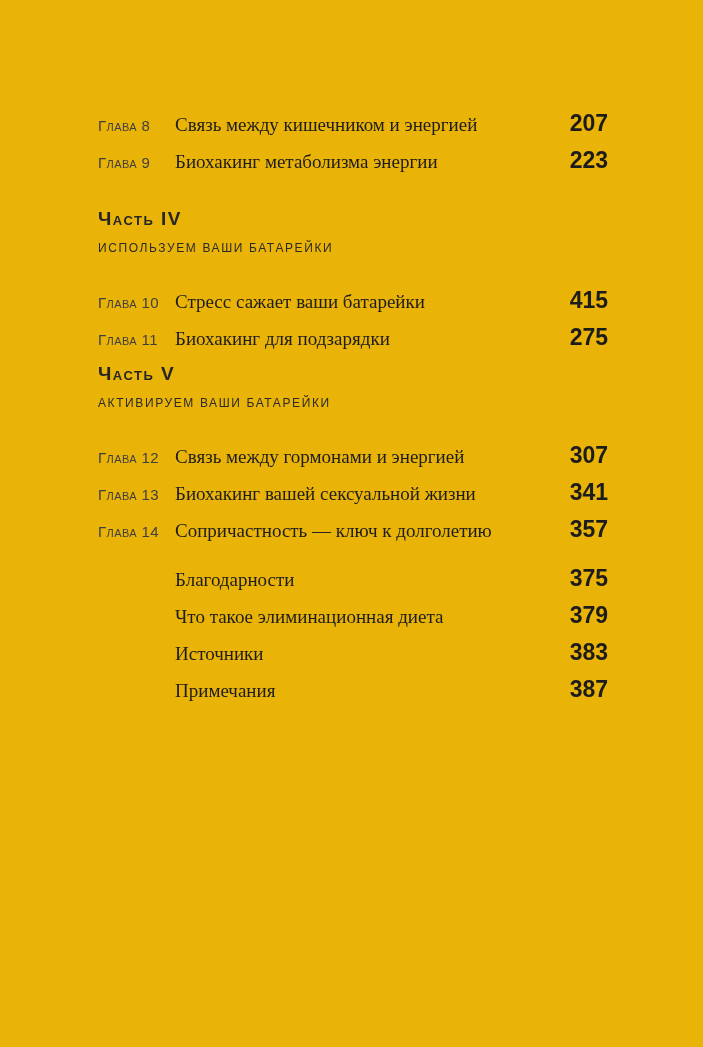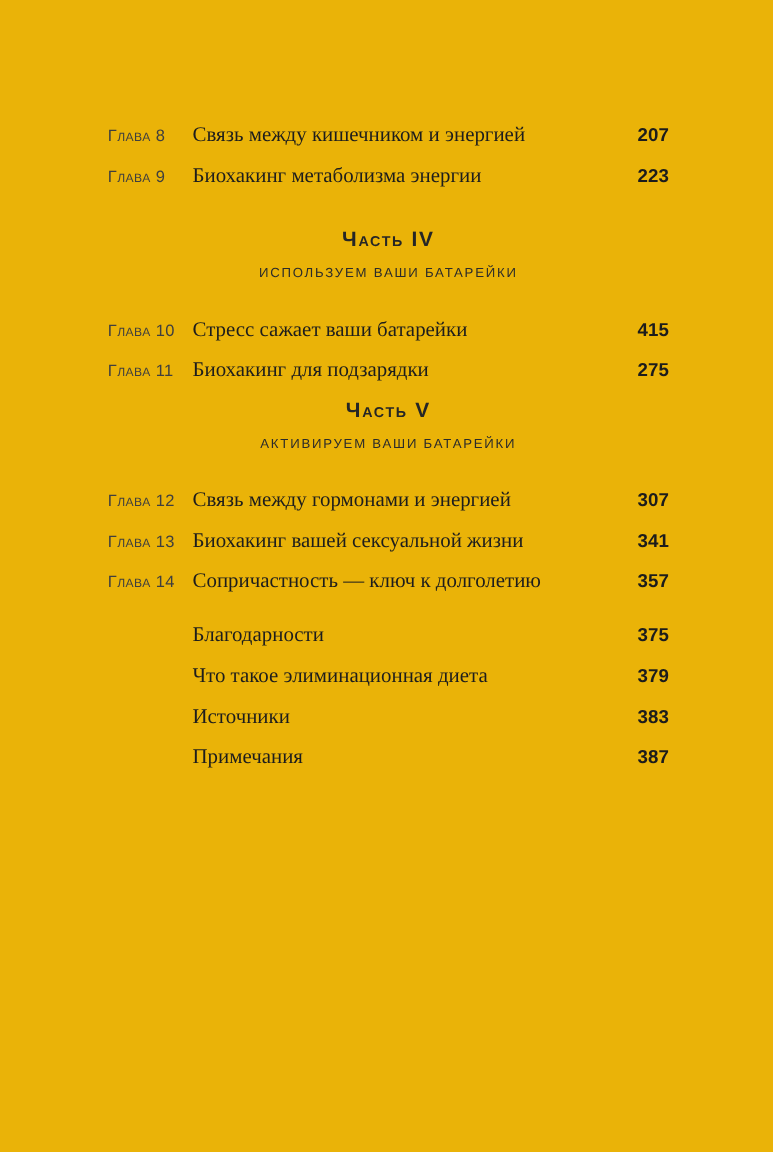--- a/index.html
+++ b/index.html
@@ -35,26 +35,26 @@
     font-size: 19px;
     color: #1d1d1d;
     white-space: nowrap;
     overflow: hidden;
   }
   .page-num {
     margin-left: auto;
     padding-left: 12px;
     font-family: "Liberation Sans", sans-serif;
     font-weight: 700;
-    font-size: 17px;
+    font-size: 23px;
     color: #1c1c1c;
     text-align: right;
   }
   .part-block {
-    text-align: center;
+    text-align: left;
     margin-bottom: 30px;
   }
   .part-block.part-iv { margin-top: 37px; }
   .part-block.part-v  { }
   .part-name {
     font-family: "Liberation Sans", sans-serif;
     font-variant: small-caps;
     font-weight: 700;
     font-size: 19px;
     letter-spacing: 1.5px;

